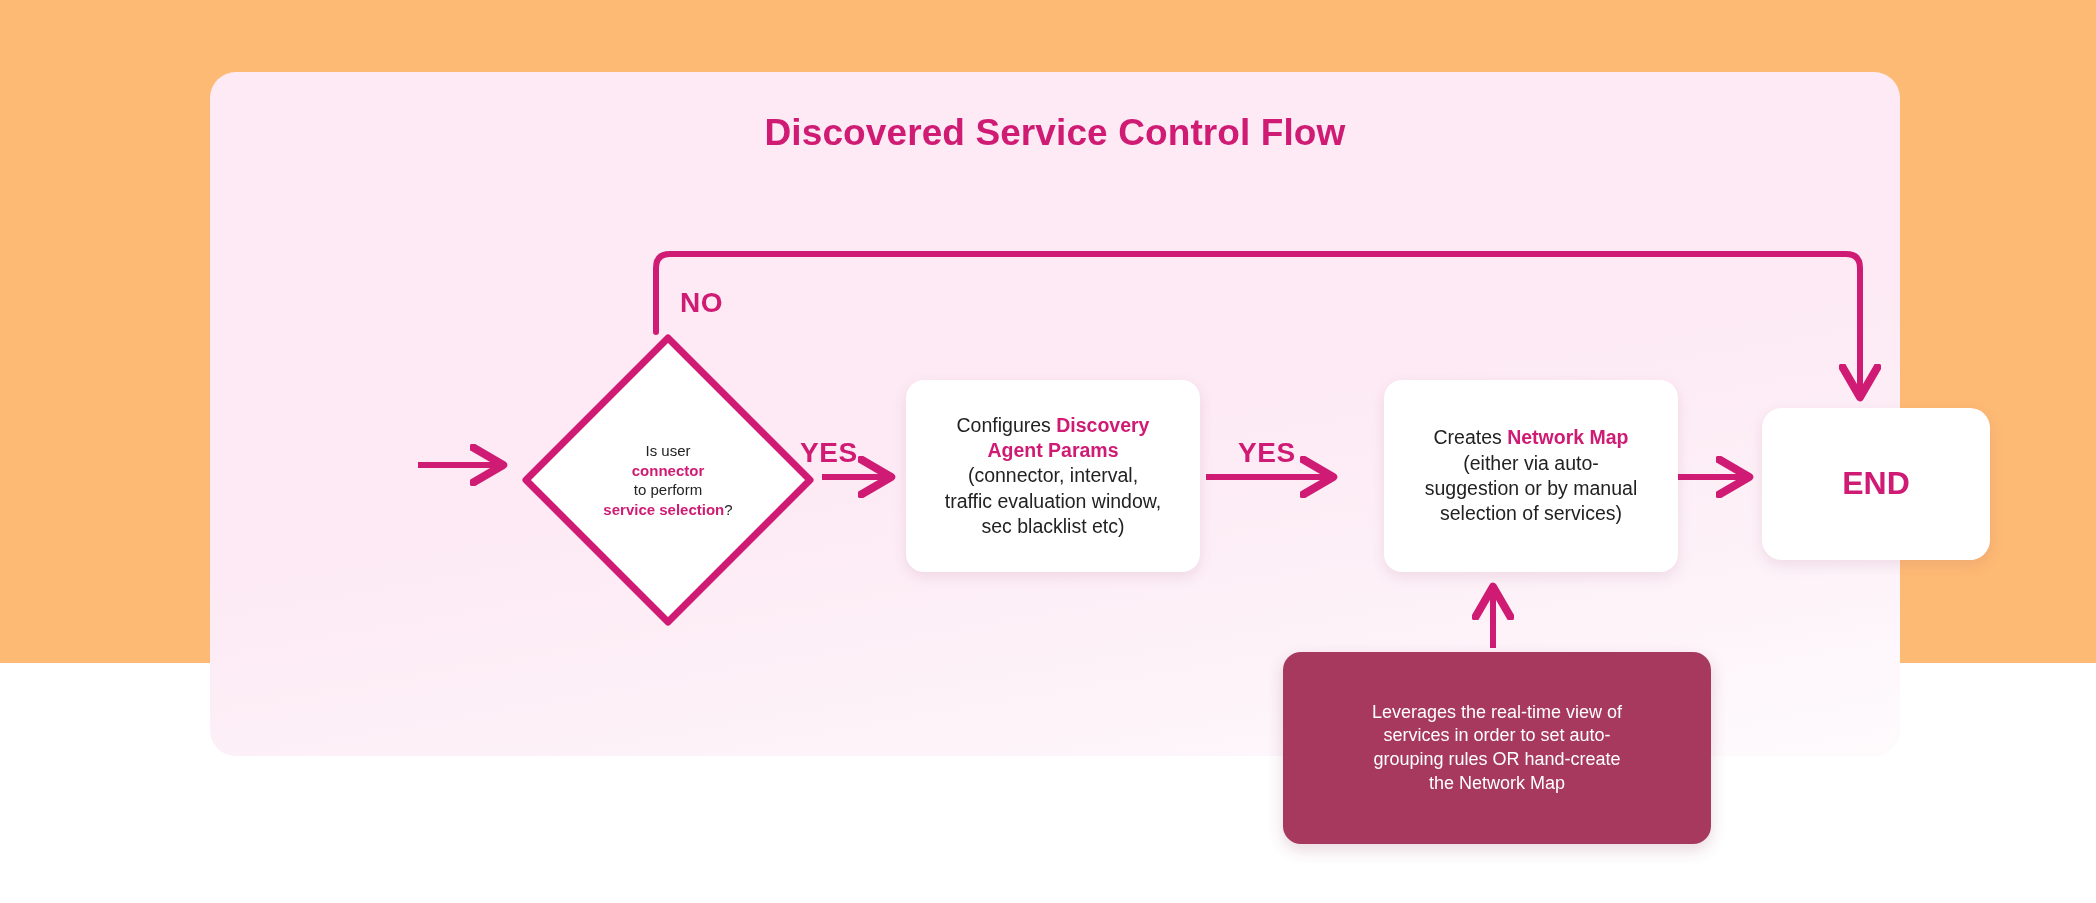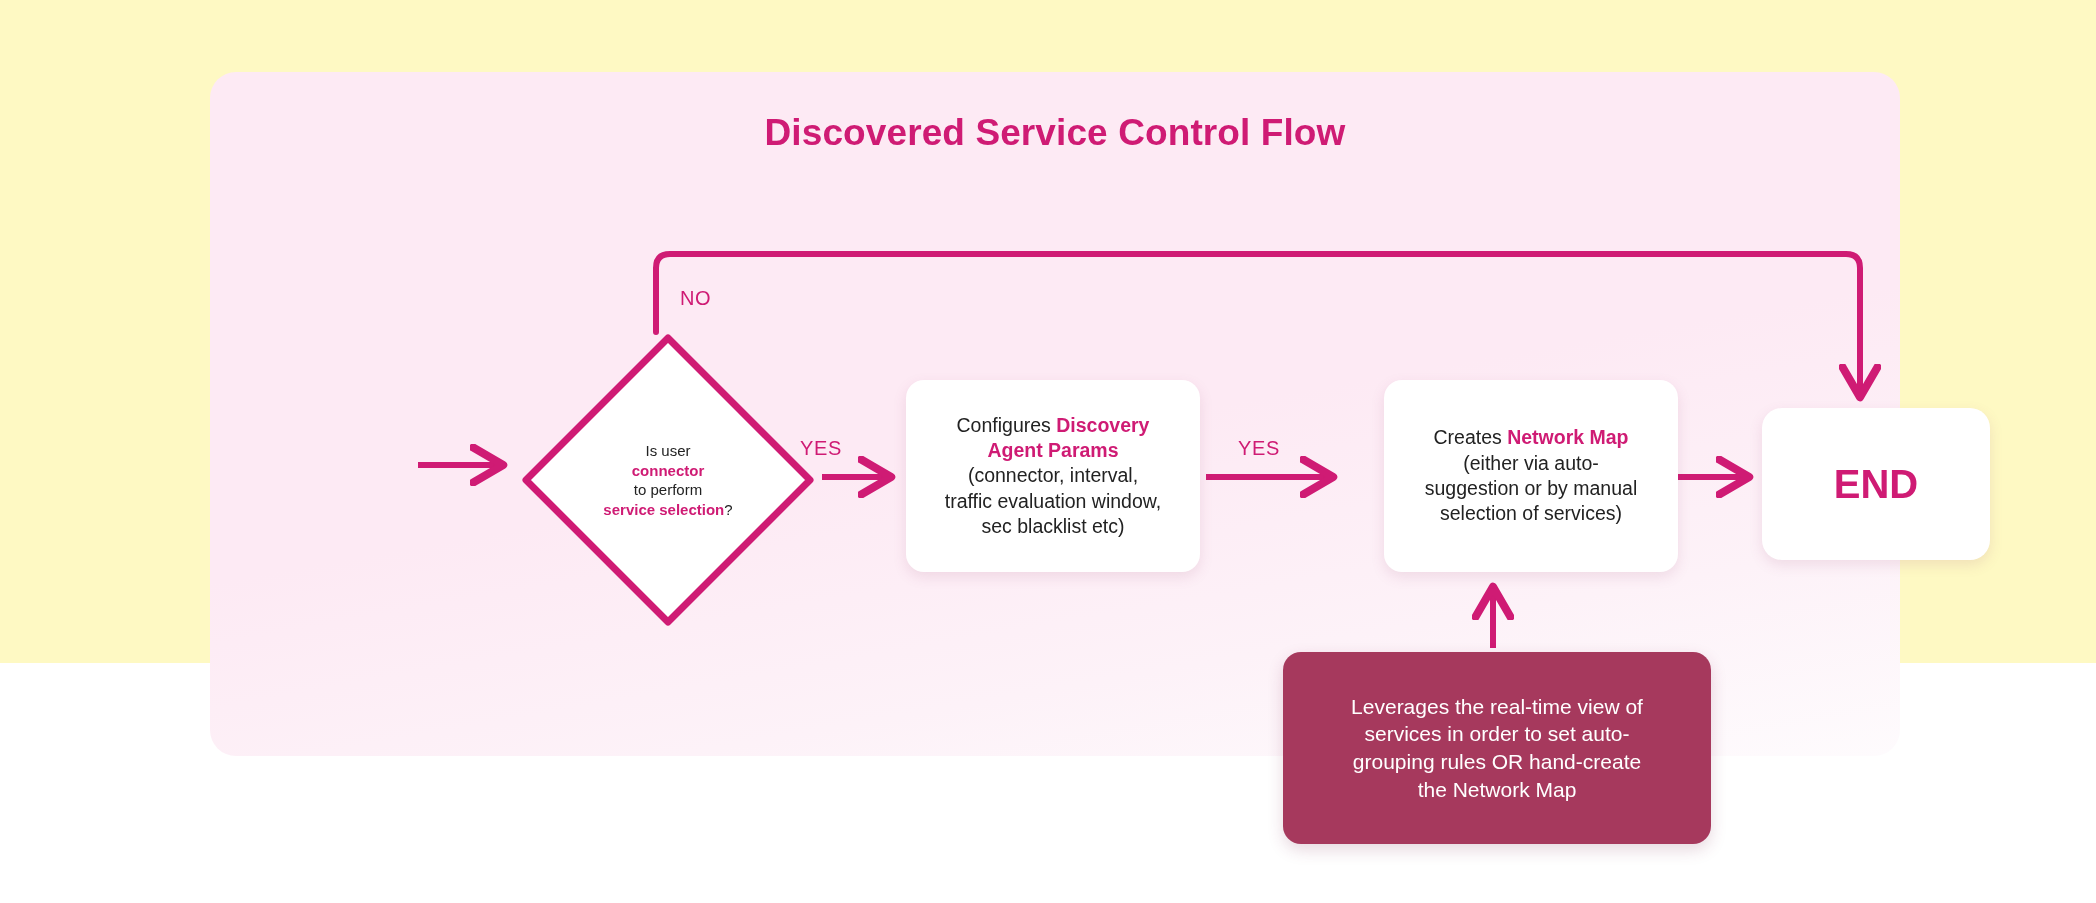--- a/index.html
+++ b/index.html
@@ -11,21 +11,21 @@
   body {
     width: 2096px;
     height: 903px;
     font-family: "Liberation Sans", sans-serif;
     overflow: hidden;
   }
   #canvas {
     position: relative;
     width: 2096px;
     height: 663px;
-    background: #fef9c3;
+    background: #fdba74;
   }
 
   
   #panel {
     position: absolute;
     left: 210px;
     top: 72px;
     width: 1690px;
     height: 684px;
     border-radius: 26px;
@@ -77,21 +77,21 @@
 
   #node-start { left: 114px; top: 400px; width: 298px; height: 168px; }
   #node-config { left: 906px; top: 380px; width: 294px; height: 192px; }
   #node-netmap { left: 1384px; top: 380px; width: 294px; height: 192px; }
 
   #node-end {
     left: 1762px; top: 408px; width: 228px; height: 152px;
     border-radius: 20px;
   }
   #node-end .txt {
-    font-size: 40px;
+    font-size: 32px;
     font-weight: bold;
     color: #cf1b74;
   }
 
   
   #node-decision {
     position: absolute;
     left: 518px;
     top: 330px;
     width: 300px;
@@ -121,31 +121,31 @@
     background: #a6395d;
     border-radius: 18px;
     box-shadow: 0 6px 16px rgba(120, 40, 75, 0.18);
     display: flex;
     align-items: center;
     justify-content: center;
     text-align: center;
     box-sizing: border-box;
   }
   #node-note .txt {
-    font-size: 21px;
+    font-size: 18px;
     line-height: 1.32;
     color: #ffffff;
     padding: 0 18px;
   }
 
   
   .edge-label {
     position: absolute;
-    font-size: 20px;
-    font-weight: normal;
+    font-size: 28px;
+    font-weight: bold;
     color: #cf1b74;
     letter-spacing: 0.6px;
   }
   #lbl-no   { left: 680px;  top: 287px; }
   #lbl-yes1 { left: 800px;  top: 437px; }
   #lbl-yes2 { left: 1238px; top: 437px; }
 </style>
 </head>
 <body>
 

